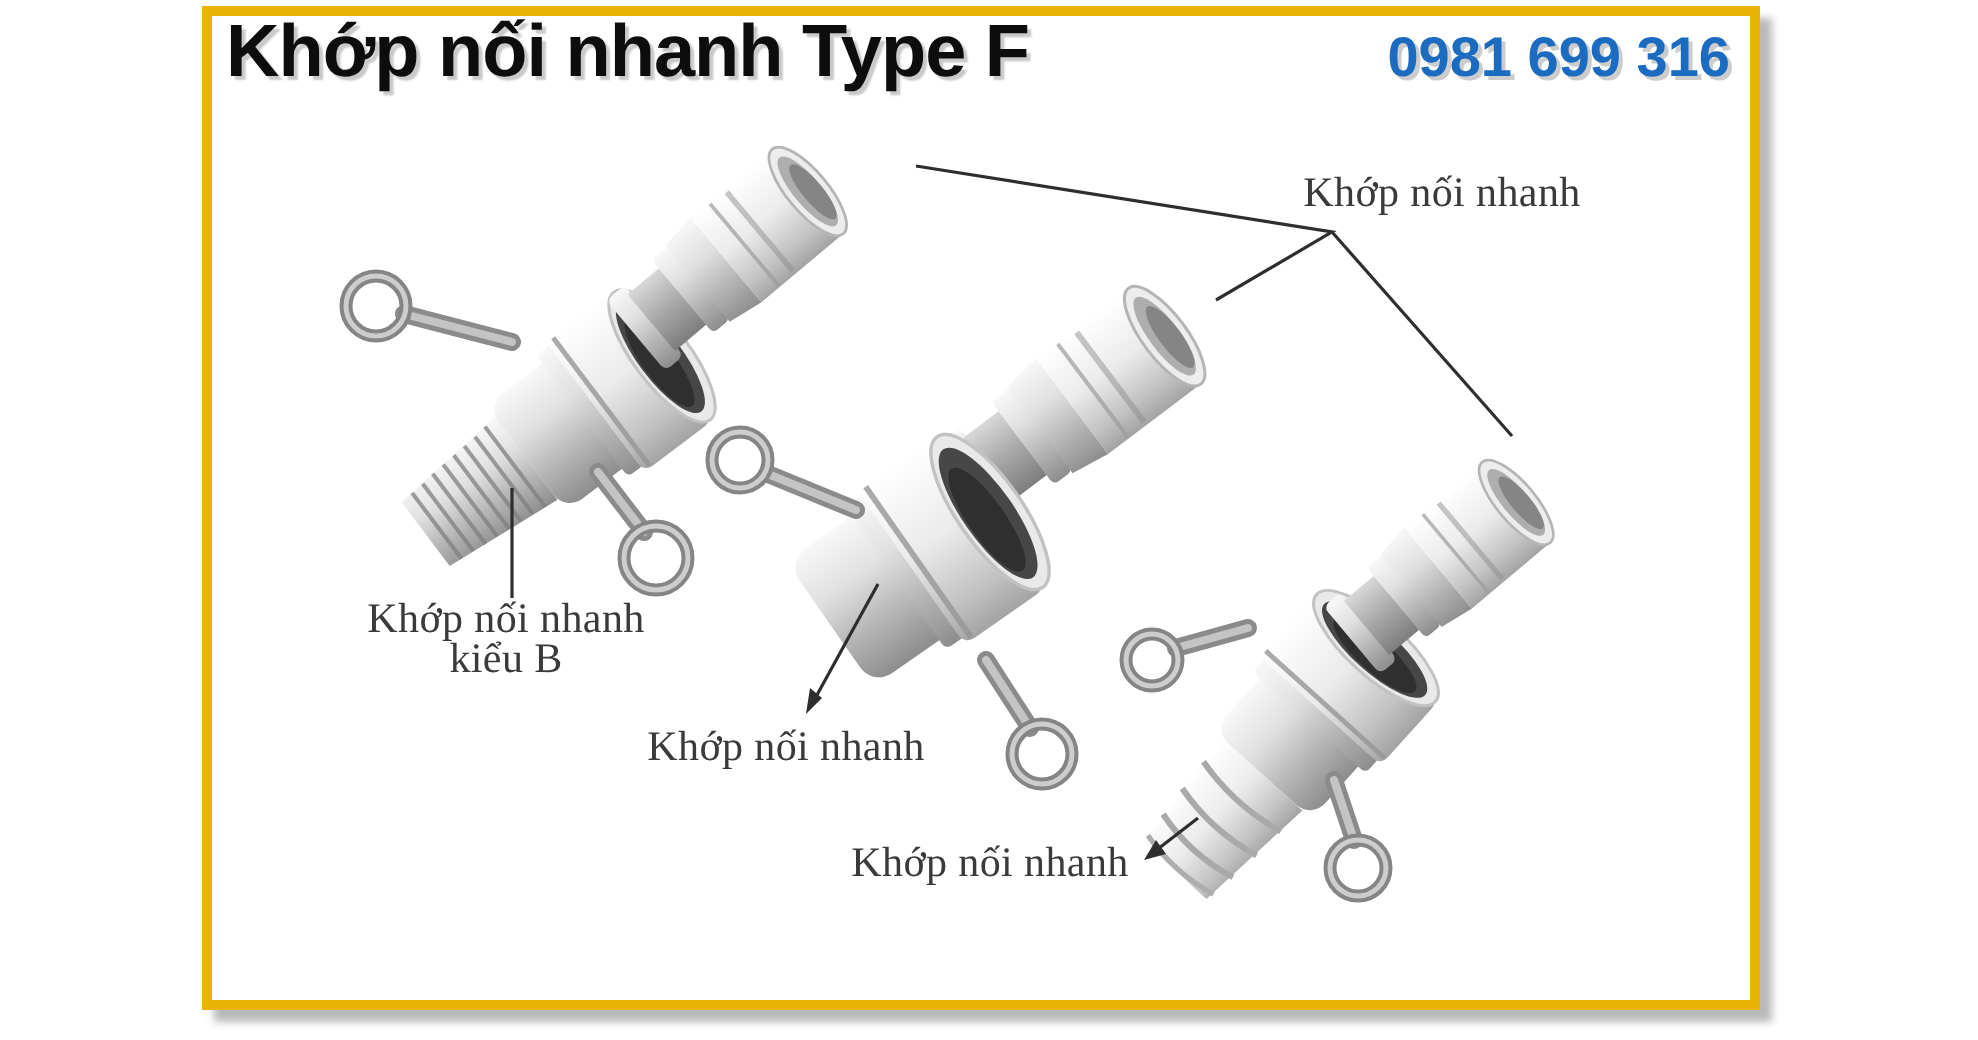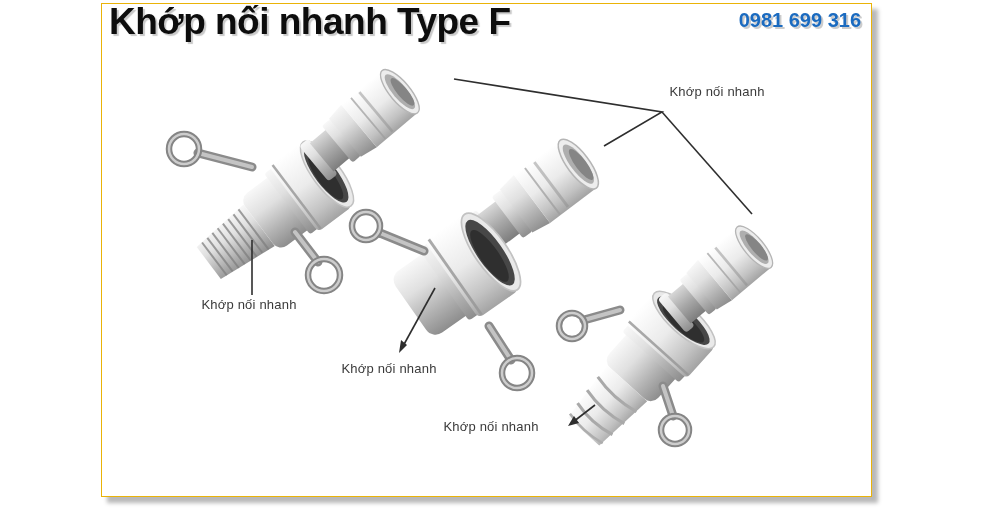--- a/index.html
+++ b/index.html
@@ -2,38 +2,39 @@
 <html><head>
 <meta charset="utf-8">
 <style>
   html,body { margin:0; padding:0; }
   body {
     width:989px; height:520px; background:#ffffff; position:relative;
     font-family:"Liberation Sans", sans-serif; overflow:hidden;
   }
   .frame {
     position:absolute; left:101px; top:3px; width:769px; height:492px;
-    border:1px solid #eab308; background:#ffffff;
+    border:5px solid #eab308; background:#ffffff;
     box-shadow:6px 6px 4px #b9b9b9;
   }
   .title {
     position:absolute; left:7px; top:-3px; white-space:nowrap;
     font-size:37px; font-weight:700; color:#0d0d0d; letter-spacing:-0.5px;
     text-shadow:2px 2px 1px #c9c9c9;
   }
   .phone {
     position:absolute; right:10px; top:5px; white-space:nowrap;
-    font-size:20px; font-weight:700; color:#1b6bc0;
+    font-size:28px; font-weight:700; color:#1b6bc0;
     text-shadow:2px 2px 0 #cccccc;
   }
   .scene { position:absolute; left:0; top:0; width:769px; height:492px; }
   .part-label {
     position:absolute; width:180px; text-align:center;
-    font-size:13px; line-height:20px; font-weight:500; color:#3a3a3a;
+    font-size:21px; line-height:20px; font-weight:500; color:#3a3a3a;
     letter-spacing:.2px;
+    font-family:Liberation Serif, serif;
   }
   .lbl-f { left:525px; top:78px; }
   .lbl-b { left:57px;  top:291px; }
   .lbl-d { left:197px; top:355px; }
   .lbl-c { left:299px; top:413px; }
 </style>
 </head>
 <body>
 
 <div class="frame">
@@ -159,20 +160,21 @@
         <polygon points="466,422 477,419 472,412"></polygon>
       </g>
     </svg>
   </div>
 
   <div class="part-label lbl-f">
     <div>Khớp nối nhanh</div>
   </div>
   <div class="part-label lbl-b">
     <div>Khớp nối nhanh</div>
+    <div>kiểu B</div>
   </div>
   <div class="part-label lbl-d">
     <div>Khớp nối nhanh</div>
   </div>
   <div class="part-label lbl-c">
     <div>Khớp nối nhanh</div>
   </div>
 
 </div>
 

